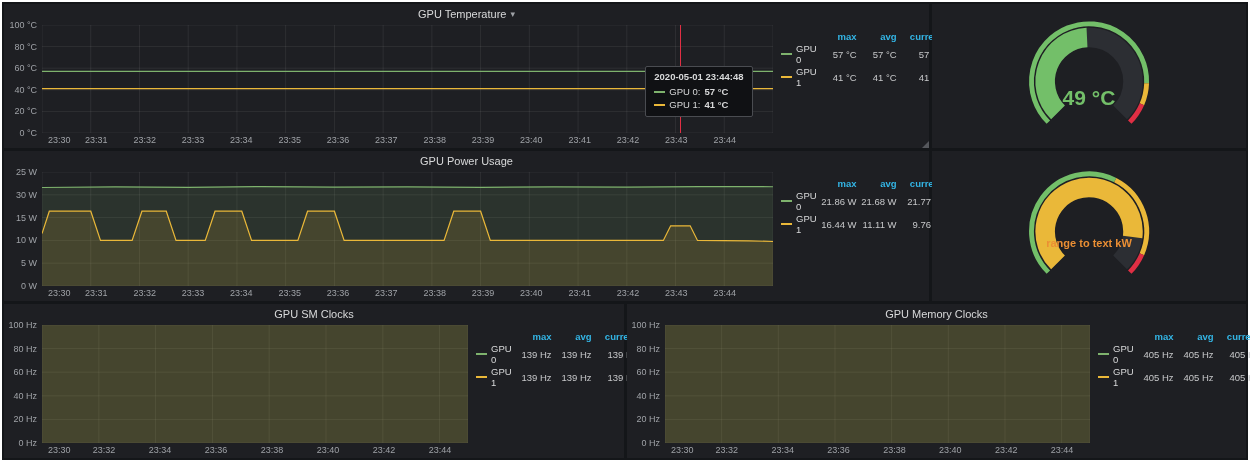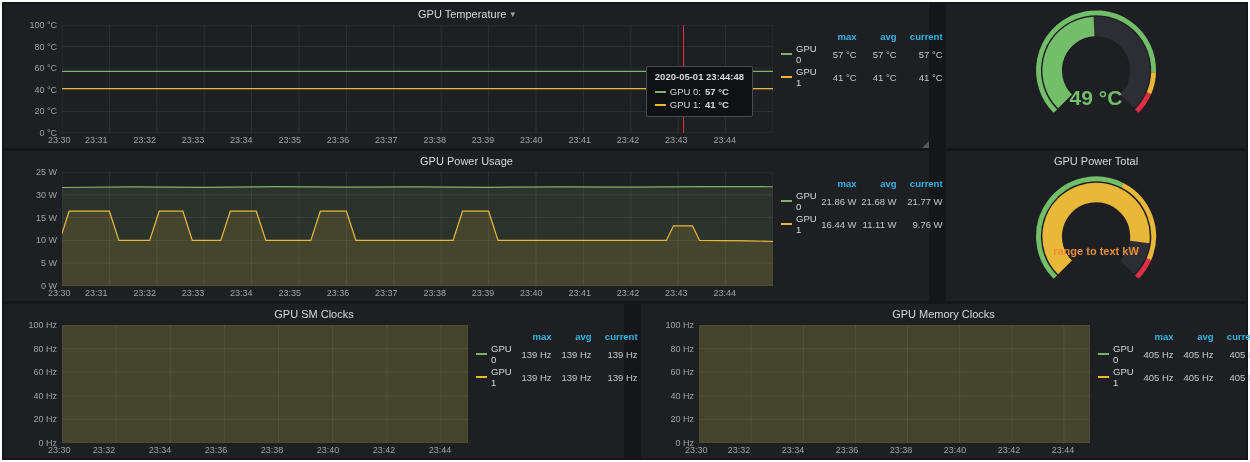--- a/index.html
+++ b/index.html
@@ -1,49 +1,49 @@
 <!DOCTYPE html>
 <html><head>
 <meta charset="utf-8">
 <style>
   * { margin:0; padding:0; box-sizing:border-box; }
   html, body { width:1250px; height:462px; overflow:hidden; background:#ffffff; font-family:"Liberation Sans", sans-serif; }
   .dashboard { position:absolute; left:2px; top:2px; width:1246px; height:458px; background:#141619; padding:2px; display:flex; flex-direction:column; gap:3px; }
-  .row { display:flex; gap:17px; min-height:0; }
+  .row { display:flex; gap:3px; min-height:0; }
   .row-1 { height:144px; flex:none; }
   .row-2 { height:150px; flex:none; }
   .row-3 { flex:1; }
   .panel { background:#1e1f23; position:relative; display:flex; flex-direction:column; min-width:0; }
   .w-big { width:925px; flex:none; }
   .w-sm  { width:620px; flex:none; }
   .flex1 { flex:1; }
   .panel-title { height:19px; flex:none; display:flex; align-items:center; justify-content:center; gap:4px; font-size:11px; font-weight:500; color:#d8d9da; cursor:pointer; }
   .caret { font-size:9px; color:#9fa2a7; margin-top:1px; }
   .panel-body { flex:1; display:flex; min-height:0; padding:2px 6px 2px 4px; }
   .chart-zone { flex:1; display:flex; flex-direction:column; min-width:0; }
   .plot-row { flex:1; display:flex; min-height:0; }
-  .y-axis { width:34px; flex:none; position:relative;margin-left:20px; }
+  .y-axis { width:34px; flex:none; position:relative; }
   .y-tick { position:absolute; right:5px; transform:translateY(-50%); font-size:9px; color:#9fa2a7; white-space:nowrap; }
   .plot { flex:1; position:relative; min-width:0; }
   .plot-svg { position:absolute; left:0; top:0; width:100%; height:100%; }
   .x-axis { height:13px; flex:none; margin-left:40px; position:relative; }
   .x-tick { position:absolute; top:2px; transform:translateX(-50%); font-size:9px; color:#9fa2a7; white-space:nowrap; }
   .x-tick.first { transform:none; }
   .legend { flex:none; width:150px; padding:6px 0 0 8px; }
   .legend-grid { display:grid; grid-template-columns:auto 40px 40px 46px; row-gap:1px; font-size:9.5px; color:#c7c8ca; align-items:center; }
   .lg-h { color:#33b5e5; font-weight:700; text-align:right; cursor:pointer; }
   .lg-name { display:flex; align-items:center; gap:4px; color:#d8d9da; cursor:pointer; }
   .lg-dash { width:11px; height:2px; flex:none; display:inline-block; }
   .lg-val { text-align:right; }
   .cursor-line { position:absolute; top:0; bottom:0; width:1px; background:#e02f44; z-index:4; }
   .chart-tooltip { position:absolute; right:2.8%; top:38%; background:#101114; border:1px solid #4a4c51; border-radius:2px; padding:4px 8px 5px 8px; font-size:9.5px; color:#d8d9da; white-space:nowrap; z-index:5; }
   .tt-time { font-weight:700; margin-bottom:3px; }
   .tt-row { display:flex; align-items:center; gap:4px; line-height:13px; }
   .tt-val { font-weight:700; }
-  .gauge-body { flex:1; position:relative; display:flex; align-items:flex-start; justify-content:center; min-height:0; padding-top:2px; }
+  .gauge-body { flex:1; position:relative; display:flex; align-items:center; justify-content:center; min-height:0; padding-top:2px; }
   .gauge-svg { height:121px; }
   .gauge-value { position:absolute; left:0; right:0; top:57%; text-align:center; font-weight:700; }
   .gv-big { font-size:21px; }
   .gv-small { font-size:11px; }
   .resize-handle { position:absolute; right:0; bottom:0; width:0; height:0; border-left:7px solid transparent; border-bottom:7px solid #55575c; cursor:nwse-resize; z-index:6; }
 </style>
 </head>
 <body>
 
 <div class="dashboard">
@@ -254,23 +254,20 @@
               </div>
               <div class="lg-val">16.44 W</div>
               <div class="lg-val">11.11 W</div>
               <div class="lg-val">9.76 W</div>
             </div>
           </div>
       </div>
     </div>
 
     <div class="panel flex1">
-      <div class="panel-title">
-        <span>GPU Power Total</span>
-      </div>
       <div class="gauge-body">
         <svg class="gauge-svg" viewBox="0 0 160 124">
             <path d="M 48.18 97.82 A 45 45 0 1 1 111.82 97.82" fill="none" stroke="#2c2e33" stroke-width="20"></path>
             <path d="M 48.18 97.82 A 45 45 0 1 1 124.65 71.64" fill="none" stroke="#eab839" stroke-width="20"></path>
             <path d="M 38.28 107.72 A 59 59 0 0 1 106.79 13.43" fill="none" stroke="#73bf69" stroke-width="5"></path>
             <path d="M 106.79 13.43 A 59 59 0 0 1 134.15 89.43" fill="none" stroke="#eab839" stroke-width="5"></path>
             <path d="M 134.15 89.43 A 59 59 0 0 1 121.72 107.72" fill="none" stroke="#e02f44" stroke-width="5"></path>
           </svg>
         <div class="gauge-value gv-small" style="color: rgb(235, 143, 52);">range to text kW</div>
       </div>

